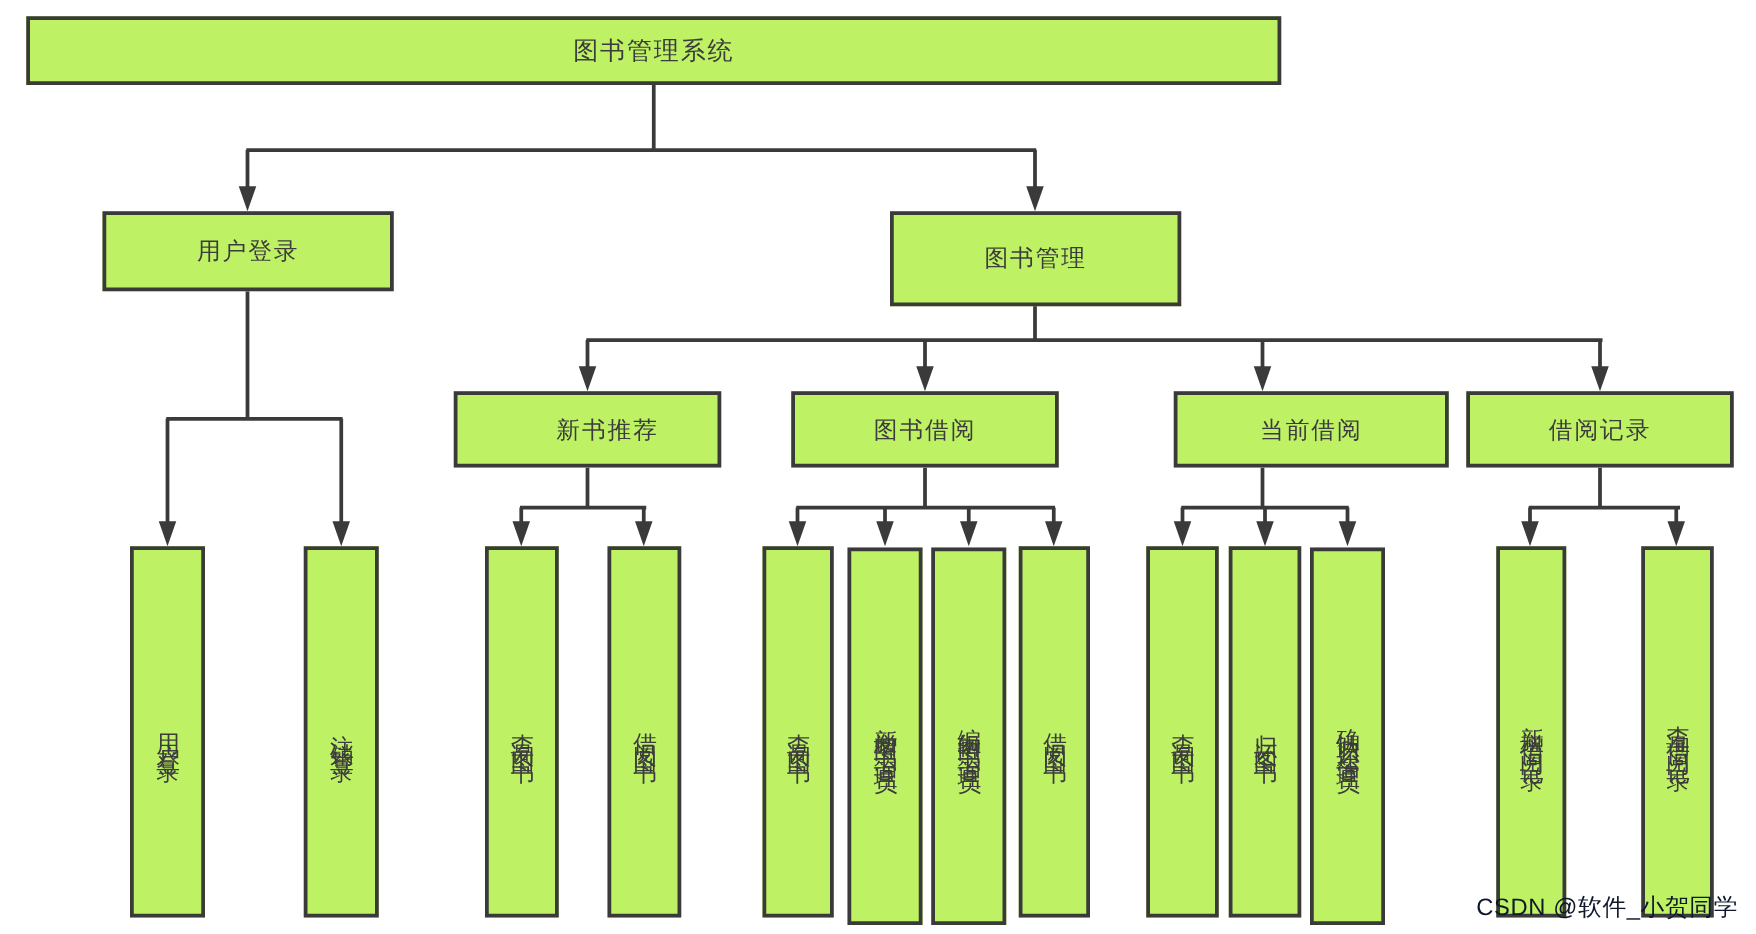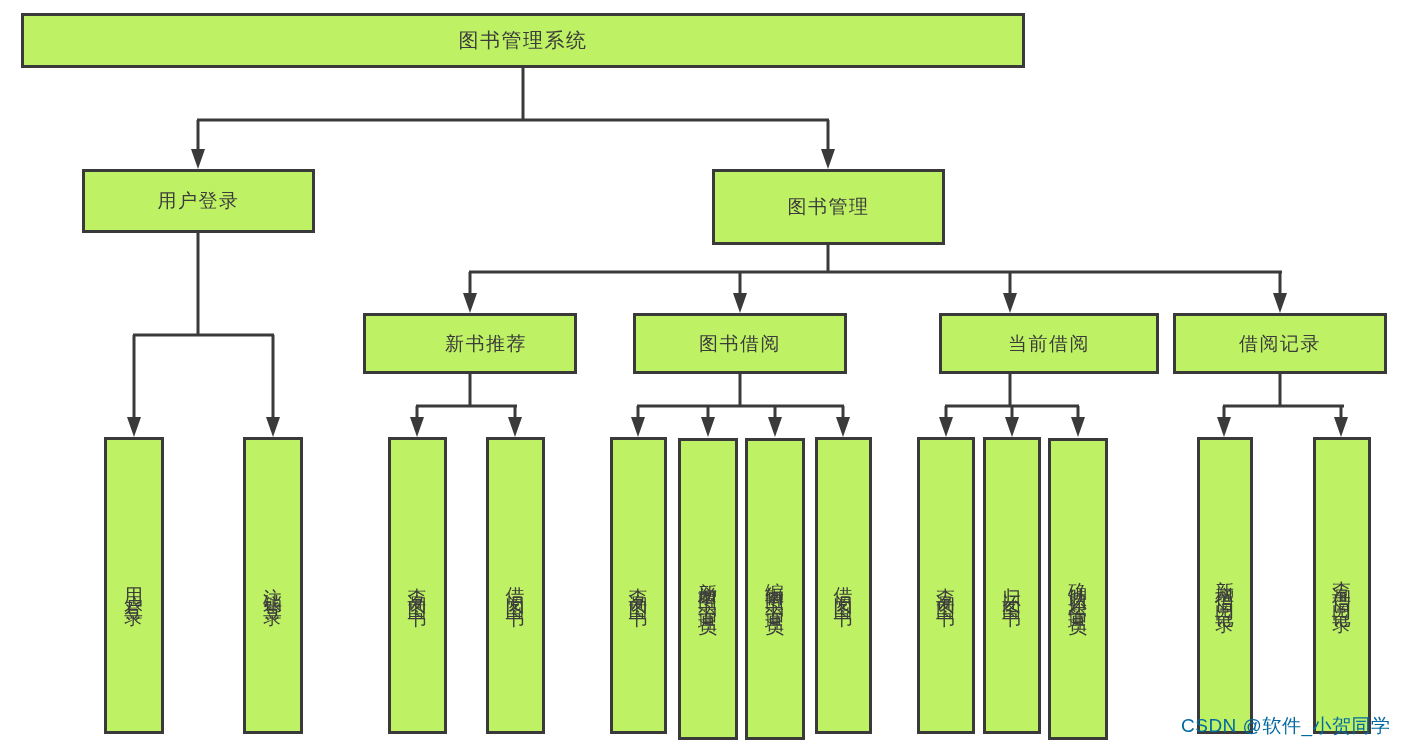--- a/index.html
+++ b/index.html
@@ -43,21 +43,21 @@
     color: #3c3c3c;
     line-height: 1;
   }
   .vlabel.tight { letter-spacing: 5px; }
   .watermark {
     position: absolute;
     left: 1181px;
     top: 713px;
     font-size: 19px;
     letter-spacing: 0.5px;
-    color: #0369a1;
+    color: #0f172a;
     white-space: nowrap;
     z-index: 10;
   }
 </style>
 </head>
 <body>
 
 <div class="stage">
 
   <svg class="connectors" viewBox="0 0 1405 747" xmlns="http://www.w3.org/2000/svg">

